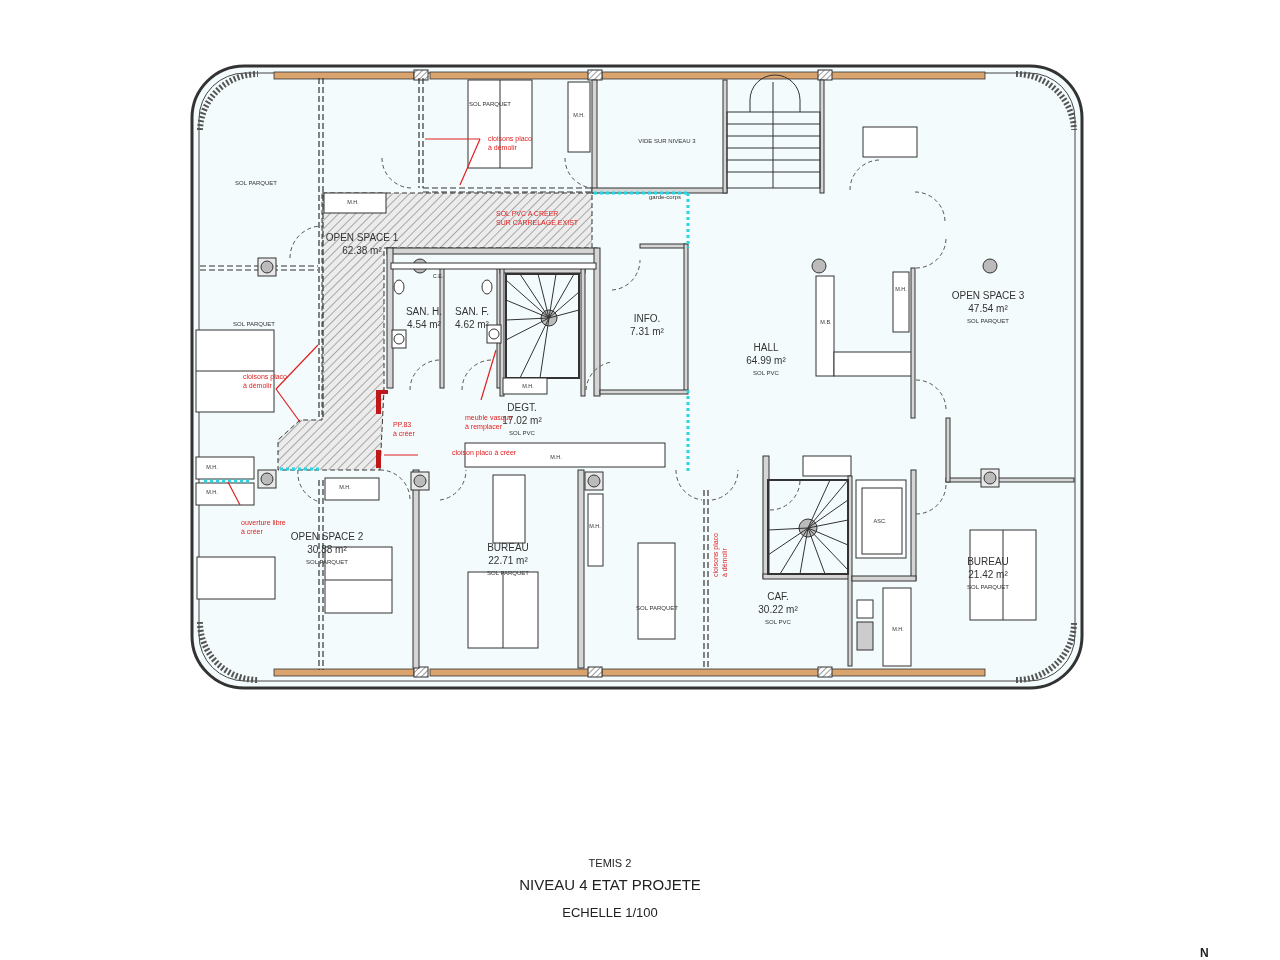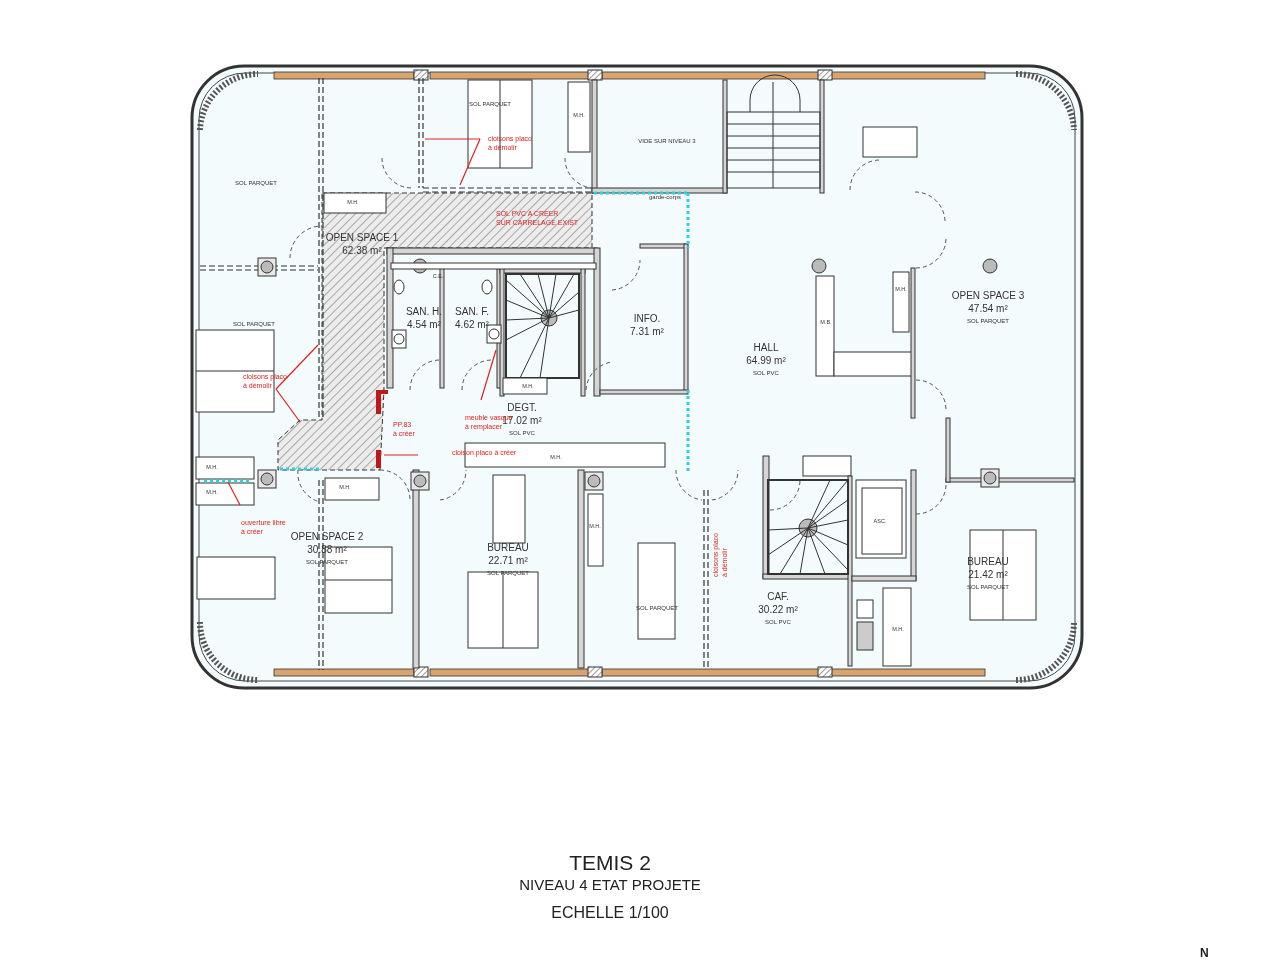--- a/index.html
+++ b/index.html
@@ -1,21 +1,21 @@
 <!DOCTYPE html>
 <html><head>
 <meta charset="utf-8">
 <style>
   html, body { margin: 0; padding: 0; background: #ffffff; }
   body { width: 1280px; height: 960px; position: relative; overflow: hidden; font-family: "Liberation Sans", sans-serif; }
   #plan { position: absolute; left: 0; top: 0; width: 1280px; height: 960px; }
   .title-block { position: absolute; left: 440px; top: 852px; width: 340px; text-align: center; color: #222; }
-  .title-line1 { font-size: 21px; line-height: 22px; text-align: center; }
+  .title-line1 { font-size: 11px; line-height: 22px; text-align: center; }
   .title-line2 { font-size: 15px; line-height: 22px; }
-  .title-scale { font-size: 16px; line-height: 18px; margin-top: 8px; text-align: center; }
+  .title-scale { font-size: 13px; line-height: 18px; margin-top: 8px; text-align: center; }
   .north-mark { position: absolute; left: 1200px; top: 946px; font-size: 12px; font-weight: bold; color: #222; }
   svg text { font-family: "Liberation Sans", sans-serif; }
 </style>
 </head>
 <body>
 
 <svg id="plan" viewBox="0 0 1280 960" xmlns="http://www.w3.org/2000/svg">
   <defs>
     <pattern id="hatch" patternUnits="userSpaceOnUse" width="6" height="6" patternTransform="rotate(45)">
       <rect width="6" height="6" fill="#ececec"></rect>

